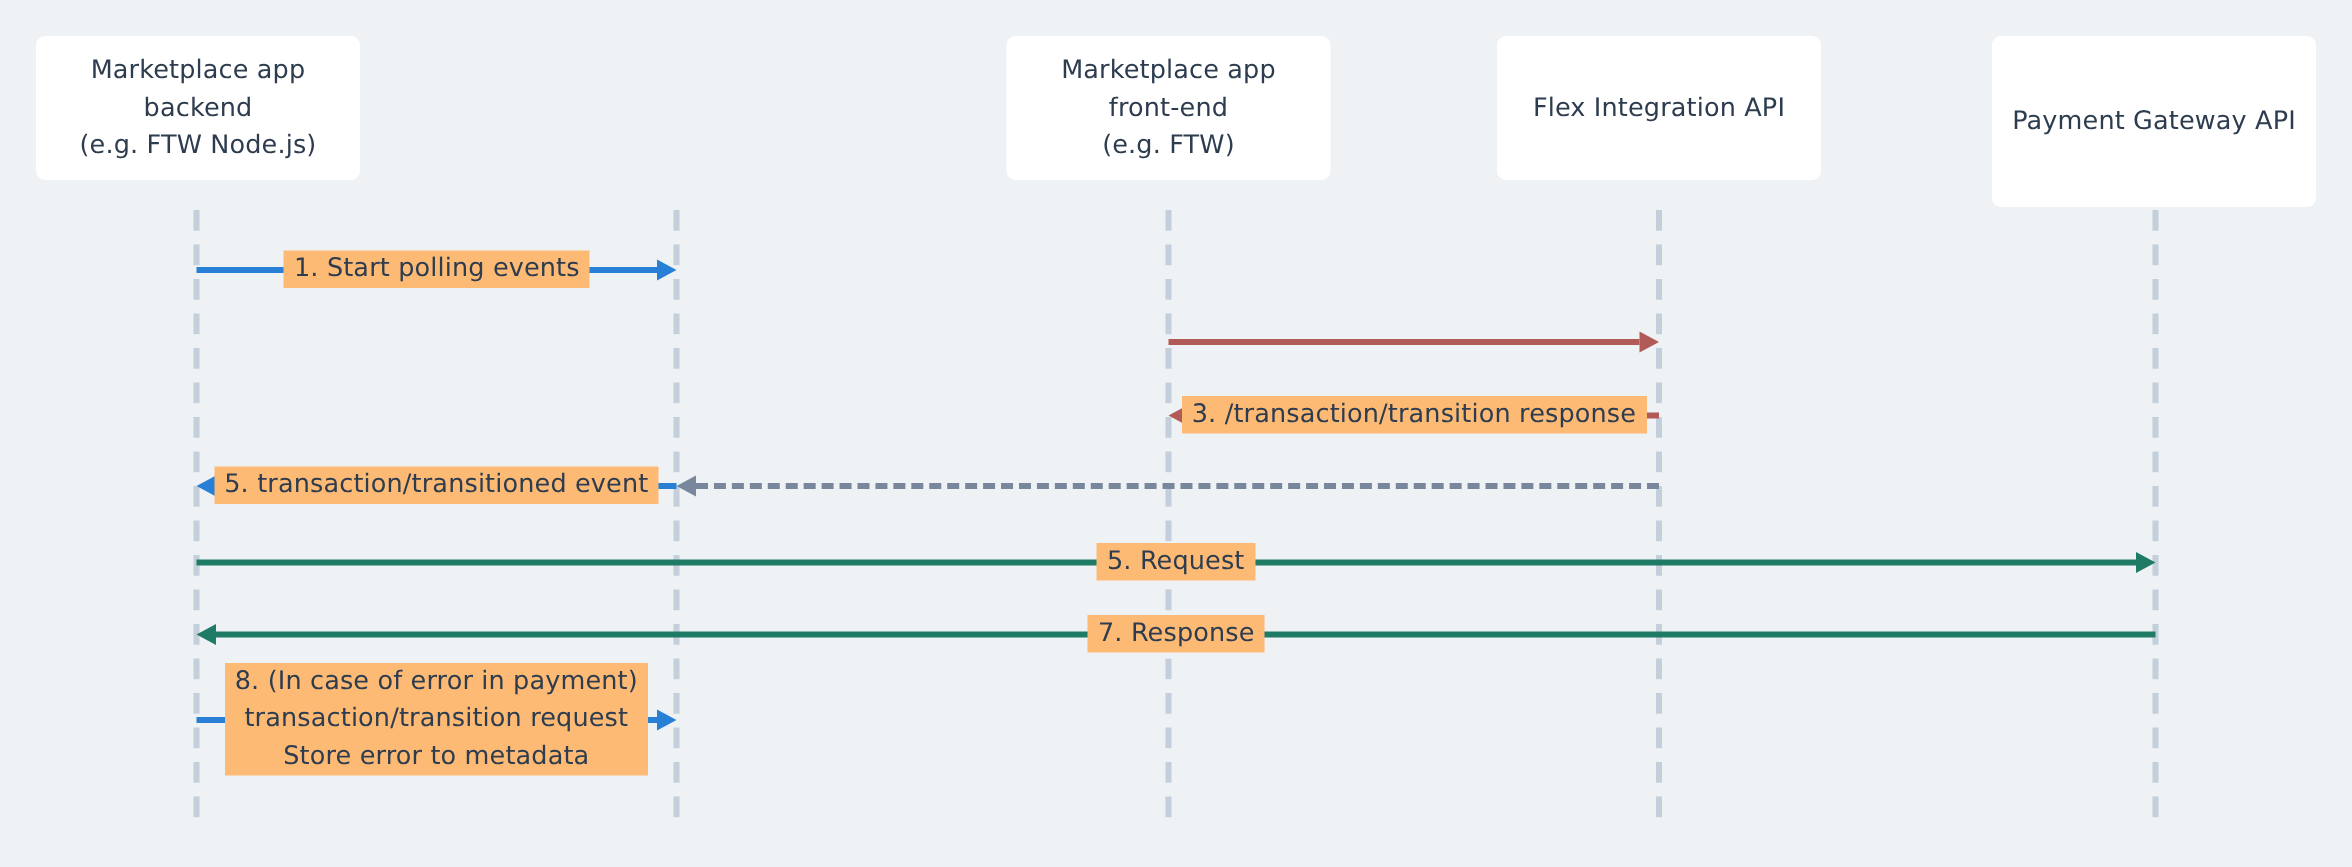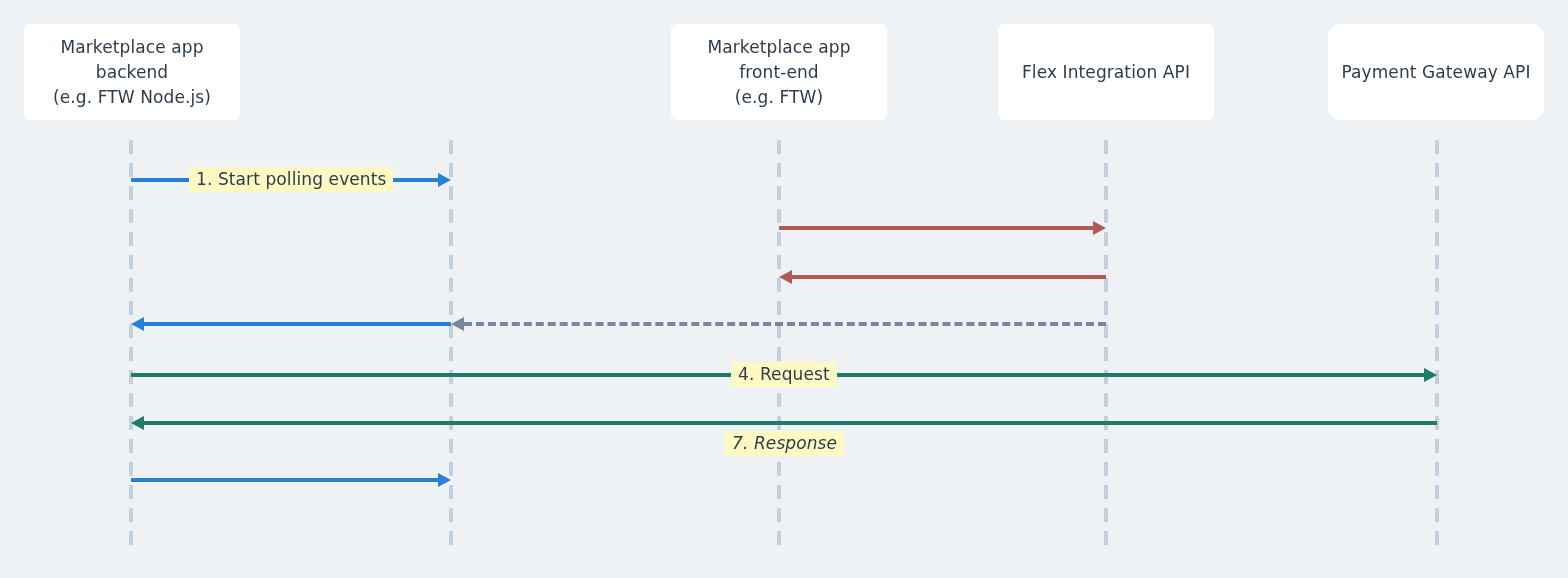--- a/index.html
+++ b/index.html
@@ -70,21 +70,21 @@
   .arrowhead.left {
     border-right-width: 13px;
     border-right-style: solid;
   }
   .msg-label {
     position: absolute;
     color: #2d3c4e;
     font-size: 17px;
     line-height: 25px;
     text-align: center;
-    background: #fef9c3;
+    background: #fdba74;
     padding: 0 7px;
     white-space: pre-line;
     letter-spacing: 0.1px;
   }
 </style>
 </head>
 <body>
 
 <div id="diagram" style="background: rgb(238, 242, 245);">
     <div class="lifeline" style="left: 129px; top: 140px; height: 410px;"></div>
@@ -98,35 +98,40 @@
 (e.g. FTW Node.js)</div>
     </div>
     <div class="participant-box" style="left: 671px; top: 24px; width: 216px; height: 96px;">
       <div class="participant-label">Marketplace app
 front-end
 (e.g. FTW)</div>
     </div>
     <div class="participant-box" style="left: 998px; top: 24px; width: 216px; height: 96px;">
       <div class="participant-label">Flex Integration API</div>
     </div>
-    <div class="participant-box" style="left: 1328px; top: 24px; width: 216px; height: 96px; border-radius: 12px;">
+    <div class="participant-box" style="left: 1328px; top: 24px; width: 216px; height: 114px;">
       <div class="participant-label">Payment Gateway API</div>
     </div>
     <div class="msg-line" style="left: 131px; width: 307px; top: 178px; background: rgb(39, 128, 214);"></div>
     <div class="arrowhead right" style="top: 173px; left: 438px; border-left-color: rgb(39, 128, 214);"></div>
     <div class="msg-label" style="left: 189px; top: 166.5px;">1. Start polling events</div>
     <div class="msg-line" style="left: 779px; width: 314px; top: 226px; background: rgb(178, 90, 87);"></div>
     <div class="arrowhead right" style="top: 221px; left: 1093px; border-left-color: rgb(178, 90, 87);"></div>
     <div class="msg-line" style="left: 792px; width: 314px; top: 275px; background: rgb(178, 90, 87);"></div>
     <div class="arrowhead left" style="top: 270px; left: 779px; border-right-color: rgb(178, 90, 87);"></div>
+    <div class="msg-label" style="left: 787.5px; top: 263.5px;">3. /transaction/transition response</div>
     <div class="msg-line dashed" style="left: 464px; width: 642px; top: 322px; border-top-color: rgb(120, 135, 155);"></div>
     <div class="arrowhead left" style="top: 317px; left: 451px; border-right-color: rgb(120, 135, 155);"></div>
     <div class="msg-line" style="left: 144px; width: 307px; top: 322px; background: rgb(39, 128, 214);"></div>
     <div class="arrowhead left" style="top: 317px; left: 131px; border-right-color: rgb(39, 128, 214);"></div>
+    <div class="msg-label" style="left: 142.5px; top: 310.5px;">5. transaction/transitioned event</div>
     <div class="msg-line" style="left: 131px; width: 1293px; top: 373px; background: rgb(31, 122, 102);"></div>
     <div class="arrowhead right" style="top: 368px; left: 1424px; border-left-color: rgb(31, 122, 102);"></div>
-    <div class="msg-label" style="left: 731px; top: 361.5px;">4. Request</div>
+    <div class="msg-label" style="left: 731px; top: 361.5px;">5. Request</div>
     <div class="msg-line" style="left: 144px; width: 1293px; top: 421px; background: rgb(31, 122, 102);"></div>
     <div class="arrowhead left" style="top: 416px; left: 131px; border-right-color: rgb(31, 122, 102);"></div>
-    <div class="msg-label" style="left: 725px; top: 431px; font-style: italic;">7. Response</div>
+    <div class="msg-label" style="left: 725px; top: 410px;">7. Response</div>
     <div class="msg-line" style="left: 131px; width: 307px; top: 478px; background: rgb(39, 128, 214);"></div>
     <div class="arrowhead right" style="top: 473px; left: 438px; border-left-color: rgb(39, 128, 214);"></div>
+    <div class="msg-label" style="left: 149.5px; top: 441.5px;">8. (In case of error in payment)
+transaction/transition request
+Store error to metadata</div>
   </div>
 
 </body></html>

